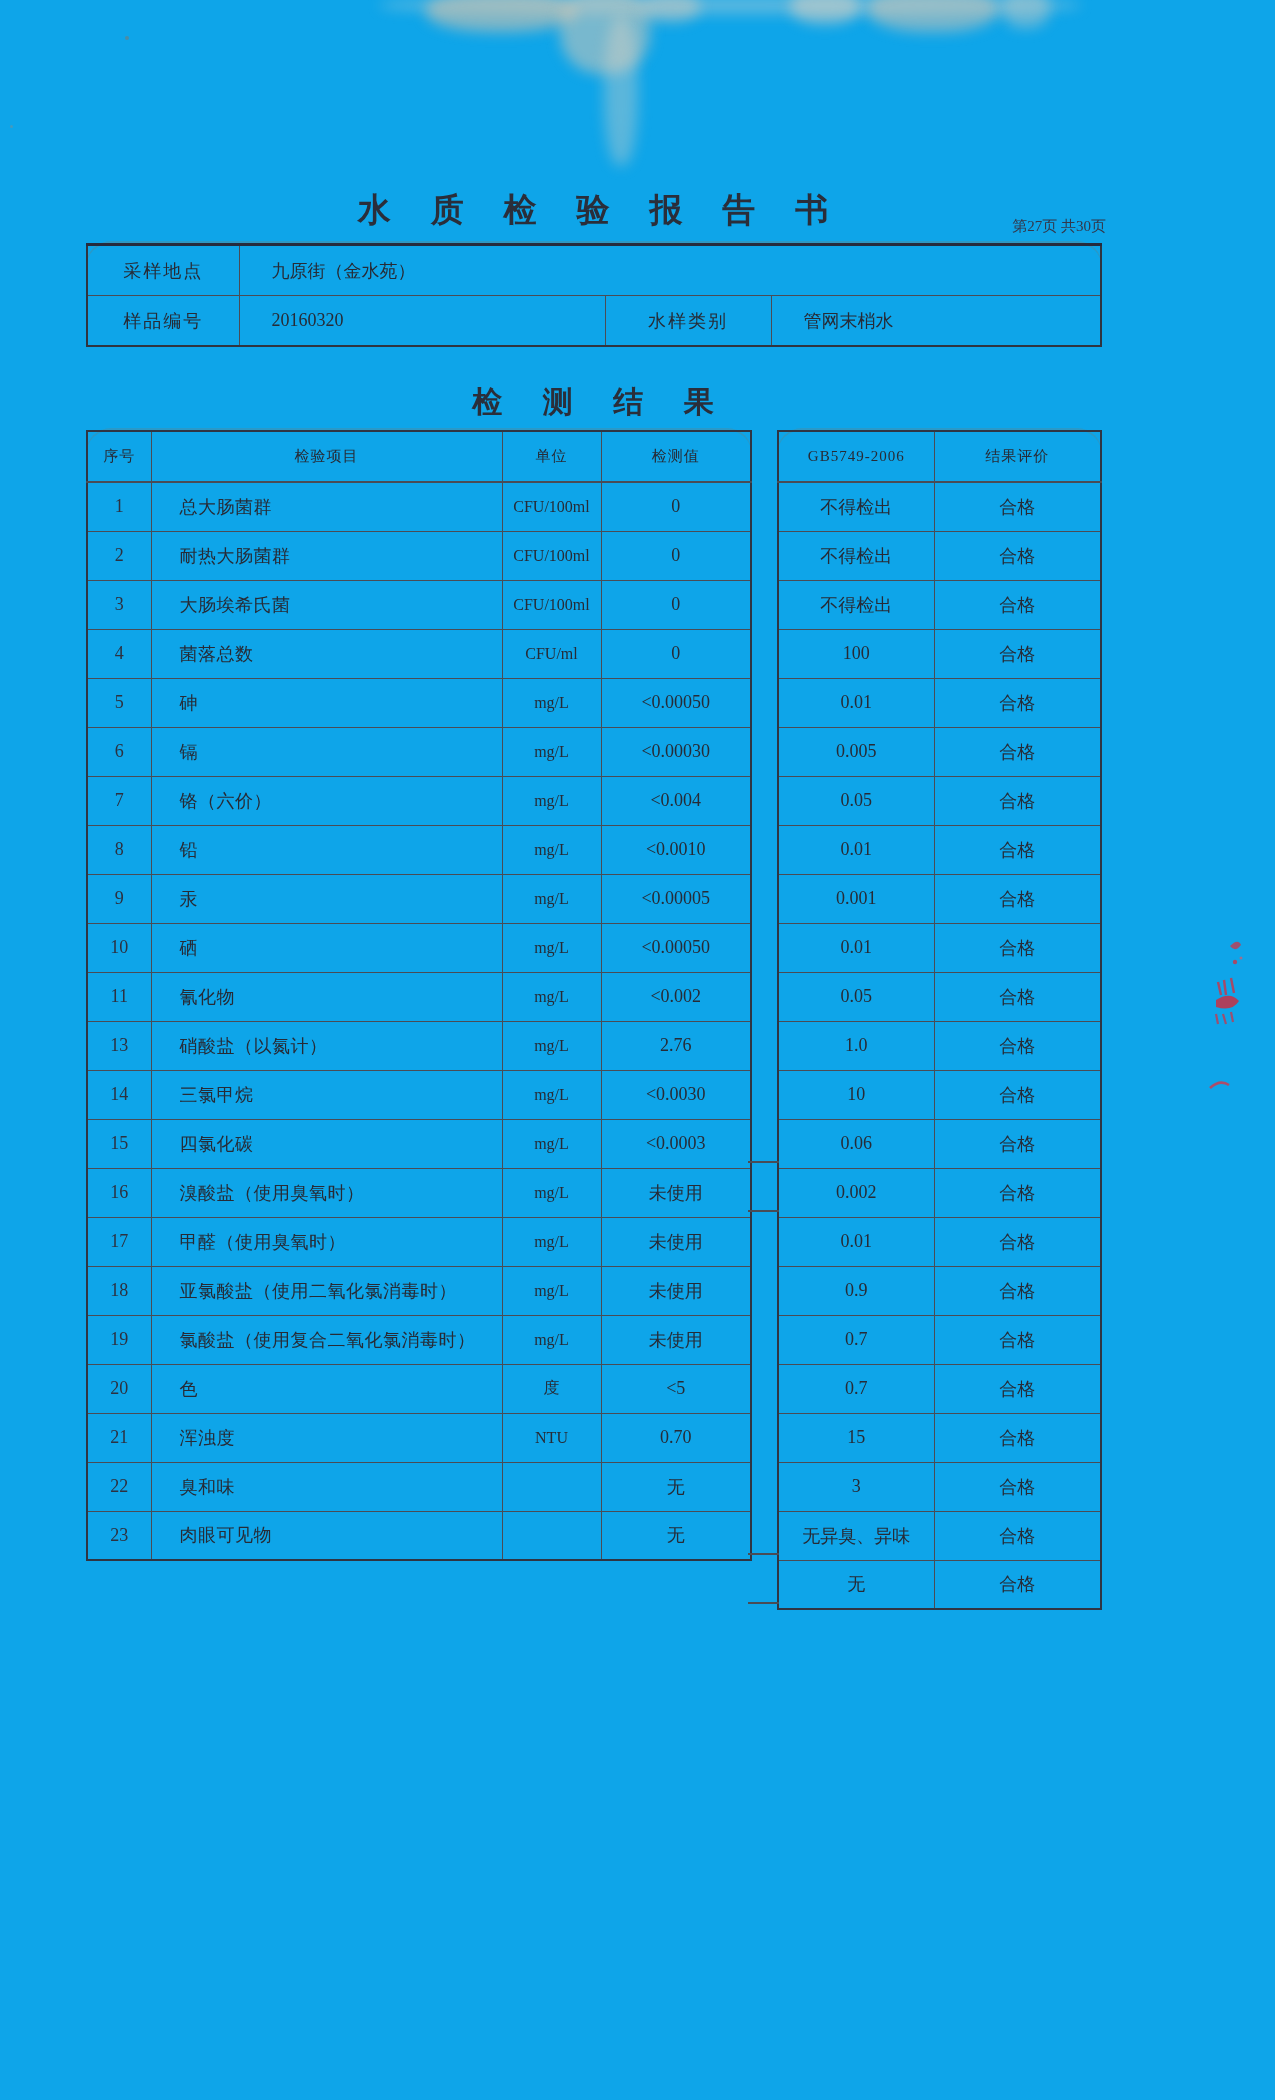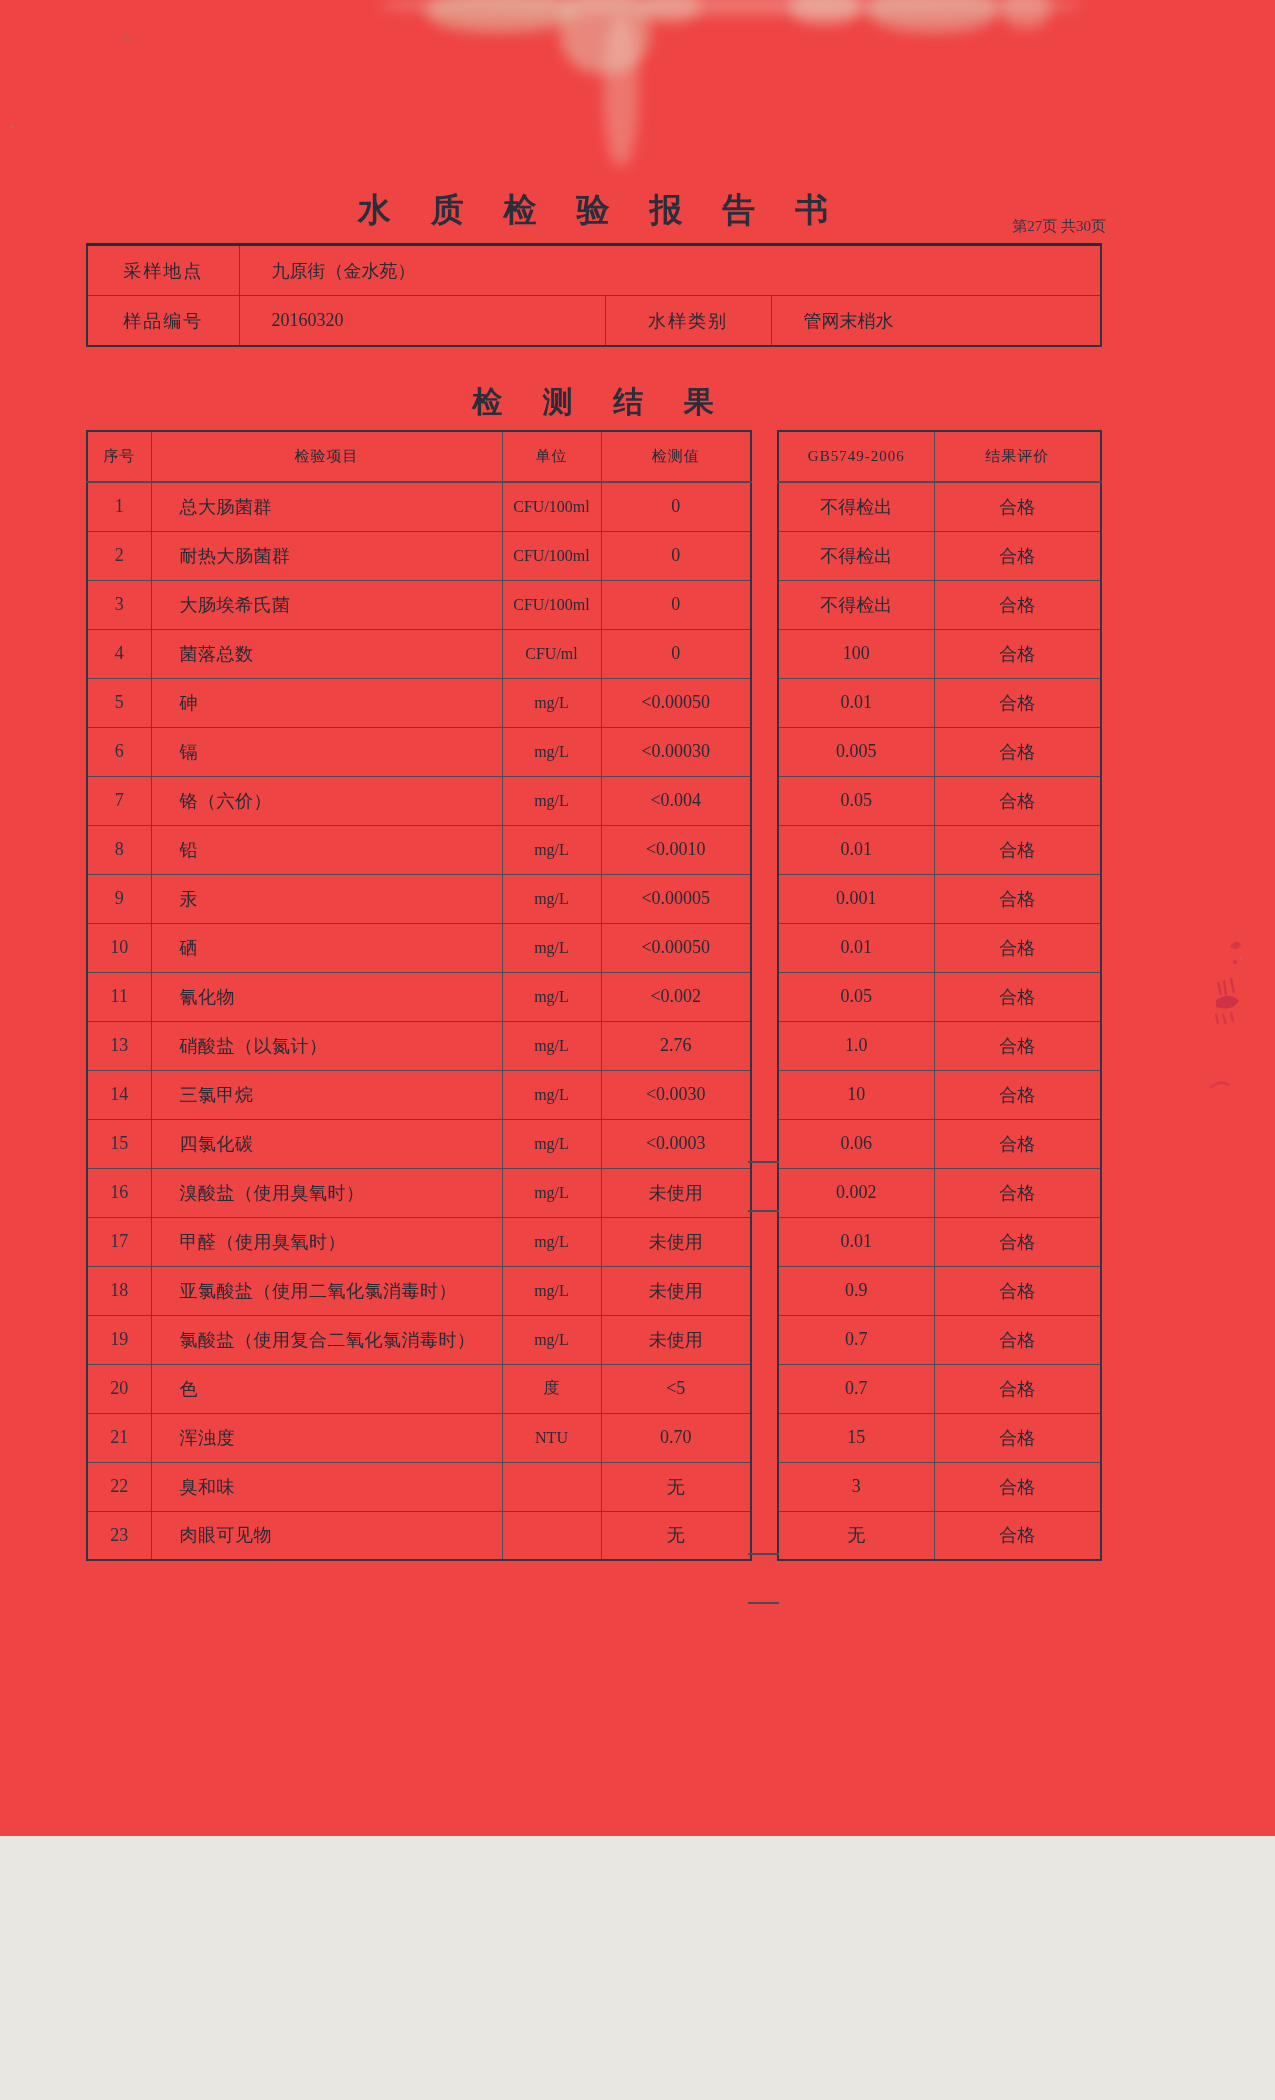--- a/index.html
+++ b/index.html
@@ -1,42 +1,42 @@
 <!DOCTYPE html>
 <html><head>
 <meta charset="utf-8">
 <style>
   html,body{margin:0;padding:0;}
   body{background:#e9e7e2;}
   .page{
     position:relative;
-    width:1275px;height:1836px;
+    width:1275px;height:2100px;
     margin:0 auto;
-    background:#ef4444;
+    background:#0ea5e9;
     overflow:hidden;
     font-family:"Liberation Serif","DejaVu Serif",serif;
     color:#272b36;
   }
   
   .doc-title{
     position:absolute;left:86px;top:188px;width:1014px;
     text-align:center;font-size:33px;font-weight:bold;
     letter-spacing:0.48em;text-indent:0.48em;color:#2a2e3a;
   }
   .page-indicator{
     position:absolute;left:86px;top:217px;width:1020px;
     text-align:right;font-size:15px;color:#33374a;
   }
   .section-heading{
     position:absolute;left:86px;top:382px;width:1014px;
     text-align:center;font-size:30px;font-weight:bold;
     letter-spacing:0.55em;text-indent:0.55em;color:#2a2e3a;
   }
   
-  table{border-collapse:collapse;table-layout:fixed;}
+  table{border-collapse:collapse;table-layout:fixed;border-radius:25px;}
   .info-table{
     position:absolute;left:86px;top:243px;width:1014px;
     border:2px solid #30343f;border-top:3px solid #262b3d;
     box-shadow:0 -2px 0 rgba(170,100,50,.20);
   }
   .info-table td{
     border:1.4px solid #4a4c55;height:47px;
     font-size:18px;vertical-align:middle;
   }
   .info-label{text-align:center;letter-spacing:2px;}
@@ -401,20 +401,24 @@
   <tr>
     <td class="c-std">15</td>
     <td class="c-eval">合格</td>
   </tr>
 
   <tr>
     <td class="c-std">3</td>
     <td class="c-eval">合格</td>
   </tr>
 
+  <tr>
+    <td class="c-std">无异臭、异味</td>
+    <td class="c-eval">合格</td>
+  </tr>
 
   <tr>
     <td class="c-std">无</td>
     <td class="c-eval">合格</td>
   </tr>
 </tbody>
   </table>
 
   <div class="gap-line" style="top:1161px;"></div>
   <div class="gap-line" style="top:1210px;"></div>

